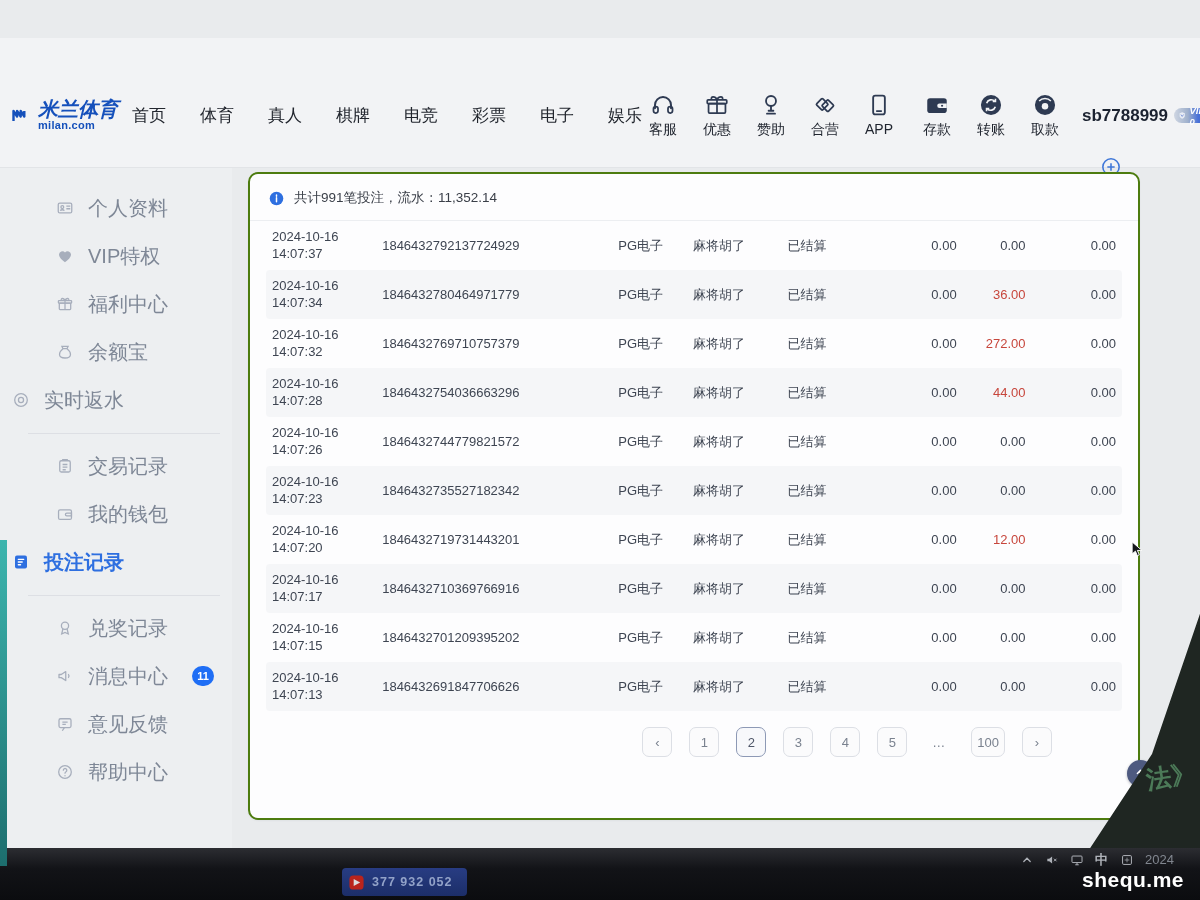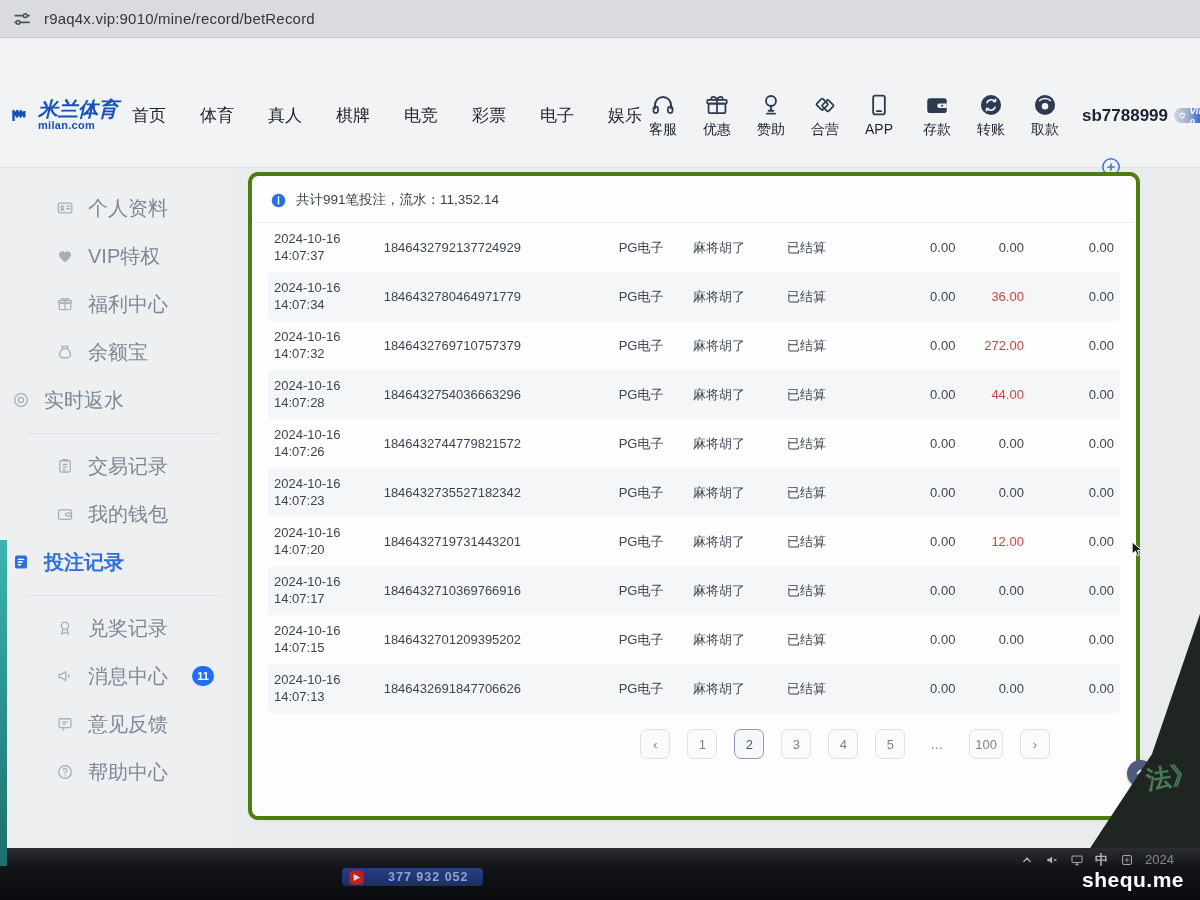--- a/index.html
+++ b/index.html
@@ -60,21 +60,21 @@
   .side-item.divider-after { margin-bottom:18px;padding-left:12px; }
   .side-item.divider-after::after { content:""; position:absolute; left:28px; right:12px; bottom:-10px;
     border-bottom:1px solid #dddfe4; }
   .side-badge { margin-left:auto; min-width:20px; height:20px; border-radius:10px; background:#1f6ef5;
     color:#fff; font-size:11px; font-weight:bold; display:flex; align-items:center; justify-content:center;
     padding:0 5px; }
   .side-badge:empty { display:none; }
 
   .content { flex:1; position:relative; padding:4px 20px 0 16px; }
   .fab-plus { position:absolute; top:-12px; right:78px; width:22px; height:22px; color:#3f77d8; cursor:pointer; }
-  .card { background:#fdfdfe; border:4px solid #4d7c0f; border-radius:10px; width:892px; min-height:648px;
+  .card { background:#fdfdfe; border:2px solid #4d7c0f; border-radius:10px; width:892px; min-height:648px;
     box-shadow:0 1px 2px rgba(40,50,70,.05); position:relative; }
   .summary-bar { display:flex; align-items:center; gap:9px; padding:15px 18px 13px 18px; border-bottom:1px solid #eceef1; }
   .info-ic { width:17px; height:17px; flex:none; }
   .summary-text { font-size:13.5px; color:#3a3f48; }
 
   .tbl { padding:0 16px; }
   .trow { display:flex; align-items:center; height:49px; padding:0 6px; }
   .trow.head { height:46px; }
   .trow.head .tc { font-size:13px; color:#747e8d; }
   .tbody .trow:nth-of-type(even) { background:#f5f6f8; border-radius:4px; }
@@ -99,21 +99,21 @@
   .pg-btn.current { border-color:#8d99b5; color:#4e5668; background:#f7f8fb; }
   .pg-btn.ellipsis { border:none; background:transparent; letter-spacing:1px; }
   .fab-top { position:absolute; top:592px; right:46px; width:27px; height:27px; border-radius:50%;
     background:#4e5a80; display:flex; align-items:center; justify-content:center; cursor:pointer;
     box-shadow:0 1px 3px rgba(20,25,40,.3); }
   .fab-top svg { width:15px; height:15px; }
 
   
   .bezel { position:absolute; left:0; right:0; bottom:0; height:52px;
     background:linear-gradient(#2c2d32 0%,#121317 40%,#0b0c0f 100%); z-index:50; }
-  .tg-banner { position:absolute; left:342px; top:20px; height:18px; display:flex; align-items:center; gap:23px;
+  .tg-banner { position:absolute; left:342px; top:20px; height:28px; display:flex; align-items:center; gap:7px;
     background:linear-gradient(#2c4496,#1f3478); border-radius:4px; padding:0 14px 0 6px; opacity:.85; }
   .tg-banner .bicon { width:17px; height:17px; }
   .tg-banner .bnum { font-size:12.5px; font-weight:bold; color:#a9bce8; letter-spacing:1px; }
   .taskbar { position:absolute; right:26px; top:4px; display:flex; align-items:center; gap:11px; opacity:.8; }
   .tb-ic { width:14px; height:14px; color:#d3d7de; cursor:pointer; }
   .tb-ic .cjk-ime { font-size:13px; color:#d3d7de; font-weight:bold; line-height:14px; display:block; }
   .tb-date { font-size:13px; color:#9aa0aa; }
   .watermark { position:absolute; right:16px; top:20px; font-size:21px; font-weight:bold; color:#fff;
     letter-spacing:.5px; }
   .corner { position:absolute; left:1040px; top:608px; width:160px; height:292px; z-index:40;
@@ -122,30 +122,20 @@
     transform:rotate(-9deg); }
   .teal-edge { position:absolute; left:0; top:540px; width:7px; height:326px; z-index:55;
     background:linear-gradient(#3cb5ae,#1d6e6e); }
   .cursor { position:absolute; left:1128px; top:540px; width:18px; height:18px; z-index:60; pointer-events:none; }
 </style>
 </head>
 <body>
 
 <div class="screen">
 
-  <div class="browser-bar">
-    <span class="tune">
-        <svg viewBox="0 0 24 24" fill="none" stroke="currentColor" stroke-width="2" stroke-linecap="round">
-          <path d="M4 8h9M19 8h1.5M3.5 16h1.5M10 16h10.5"></path>
-          <circle cx="16" cy="8" r="2.3" stroke-width="1.8"></circle>
-          <circle cx="7.5" cy="16" r="2.3" stroke-width="1.8"></circle>
-        </svg>
-      </span>
-    <span class="url">r9aq4x.vip:9010/mine/record/betRecord</span>
-  </div>
 
   <div class="site-header">
     <div class="logo">
       <span class="logo-mark">
           <svg viewBox="0 0 24 24" fill="none" stroke="currentColor" stroke-width="2.4" stroke-linejoin="round">
             <path d="M3.5 18V8l3.6 5.5V8l3.6 5.5V8l3.6 5.5V8"></path>
           </svg>
         </span>
       <span class="logo-text">
         <span class="logo-title">米兰体育</span>

